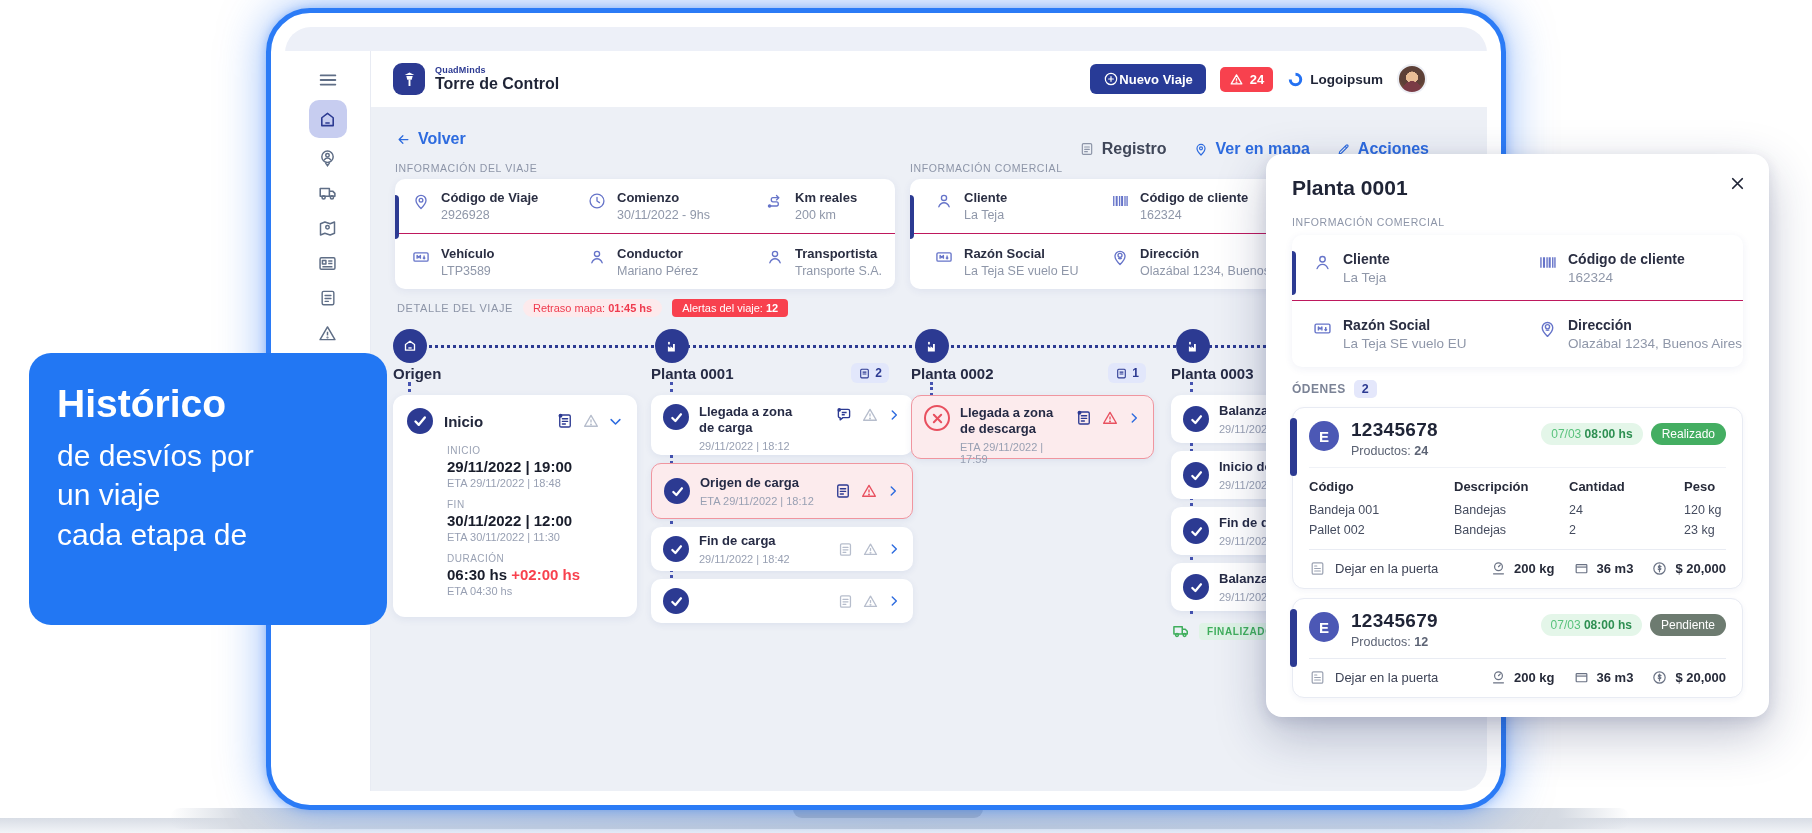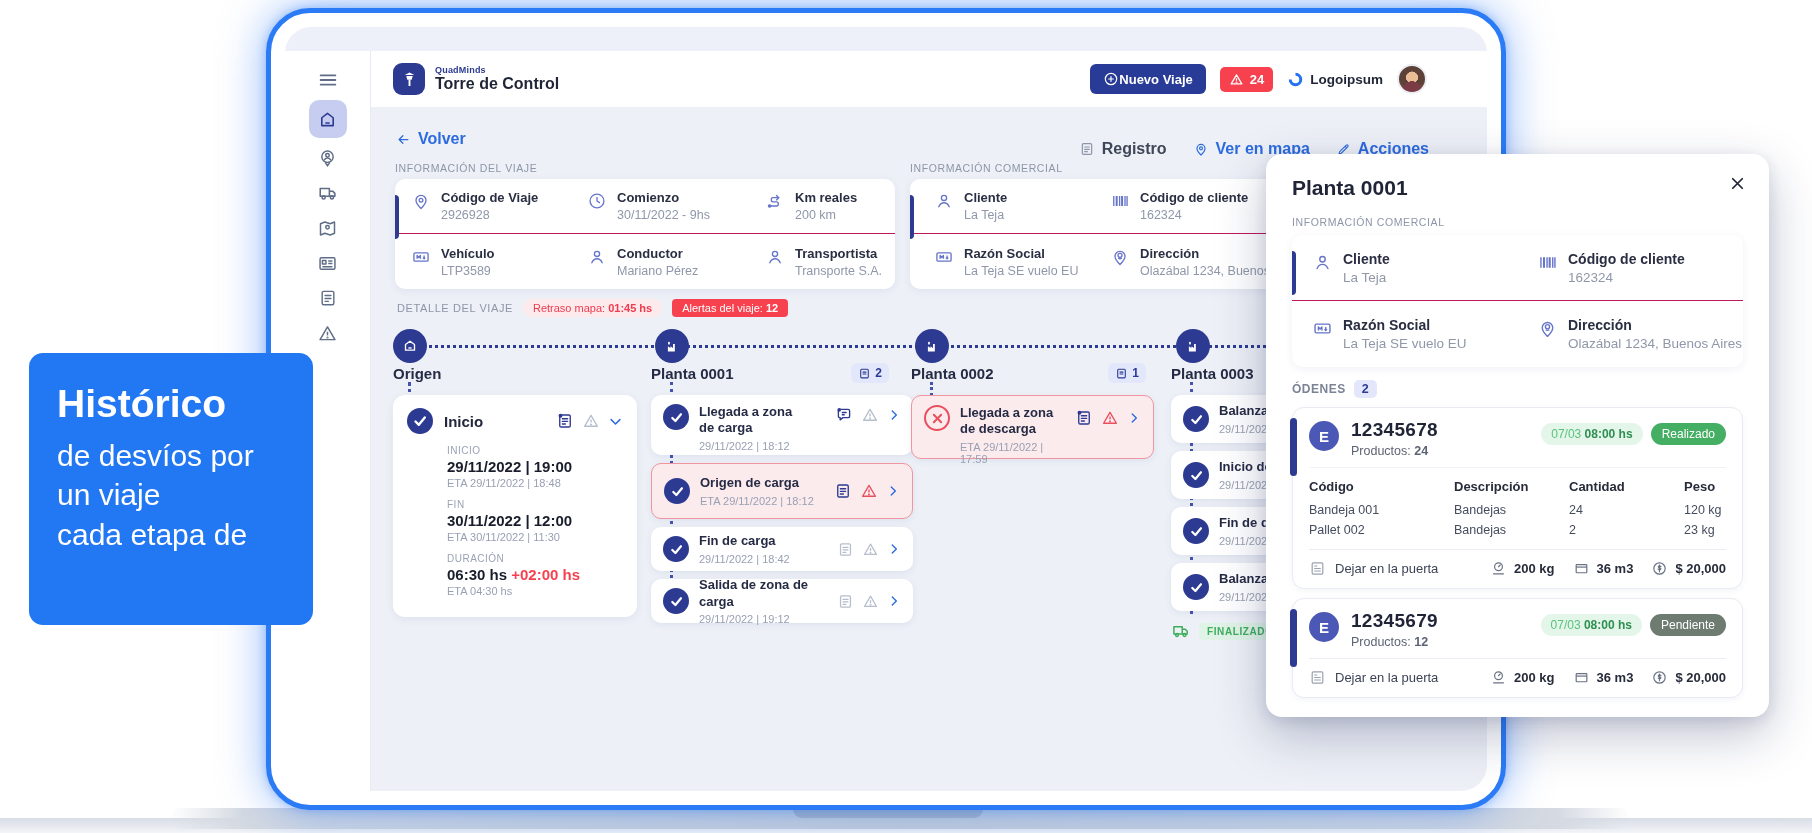--- a/index.html
+++ b/index.html
@@ -163,22 +163,22 @@
   .t-row:not(.head) { font-size:12.5px; color:#454c5f; }
   .o-foot { border-top:1px solid #e9ecf3; margin-top:9px; padding-top:10px;
     display:flex; align-items:center; font-size:13px; }
   .o-note { display:flex; gap:9px; align-items:center; color:#3d4356; }
   .o-note svg { color:#9aa1b1; }
   .o-metrics { margin-left:auto; display:flex; gap:18px; align-items:center; }
   .metric { display:flex; gap:7px; align-items:center; font-weight:bold; color:#272b3a; }
   .metric svg { color:#6a7284; }
 
   
-  .banner { position:absolute; left:29px; top:353px; width:284px; height:272px;
-    background:#2277f3; border-radius:14px; z-index:5; padding:28px 28px; color:#fff; }
+  .banner { position:absolute; left:29px; top:353px; width:358px; height:272px;
+    background:#2277f3; border-radius:22px; z-index:5; padding:28px 28px; color:#fff; }
   .b-title { font-size:39px; font-weight:bold; line-height:1.2; }
   .b-sub { font-size:30px; line-height:1.32; margin-top:8px; font-weight:normal; }
 </style>
 </head>
 <body>
 
 <div class="base-strip"></div>
 <div class="base-bar"></div>
 <div class="base-notch"></div>
 
@@ -620,24 +620,20 @@
                       <path d="M9 5l7 7-7 7"></path>
                     </svg>
             </span>
           </div>
           <div class="stage" style="height:44px;align-items:center">
             <span class="chk">
                     <svg width="13" height="13" viewBox="0 0 14 14" fill="none" stroke="#fff" stroke-width="2.4" stroke-linecap="round" stroke-linejoin="round">
                       <path d="M2.5 7.5 5.8 10.8 11.8 3.5"></path>
                     </svg>
                   </span>
-            <div>
-                    <div class="st-title">Salida de zona de carga</div>
-                    <div class="st-date">29/11/2022 | 19:12</div>
-                  </div>
             <span class="st-icons">
               <svg class="ico-gray" width="17" height="17" viewBox="0 0 24 24" fill="none" stroke="currentColor" stroke-width="1.8" stroke-linecap="round">
                       <rect x="5" y="4" width="14" height="16" rx="1.8"></rect>
                       <path d="M8.5 9h7M8.5 12.5h7M8.5 16h4"></path>
                     </svg>
               <svg class="ico-gray" width="17" height="17" viewBox="0 0 24 24" fill="none" stroke="currentColor" stroke-width="1.8" stroke-linejoin="round">
                       <path d="M12 4.5 20.5 19h-17z"></path>
                       <path d="M12 10v4"></path>
                       <circle cx="12" cy="16.6" r=".5" fill="currentColor"></circle>
                     </svg>

